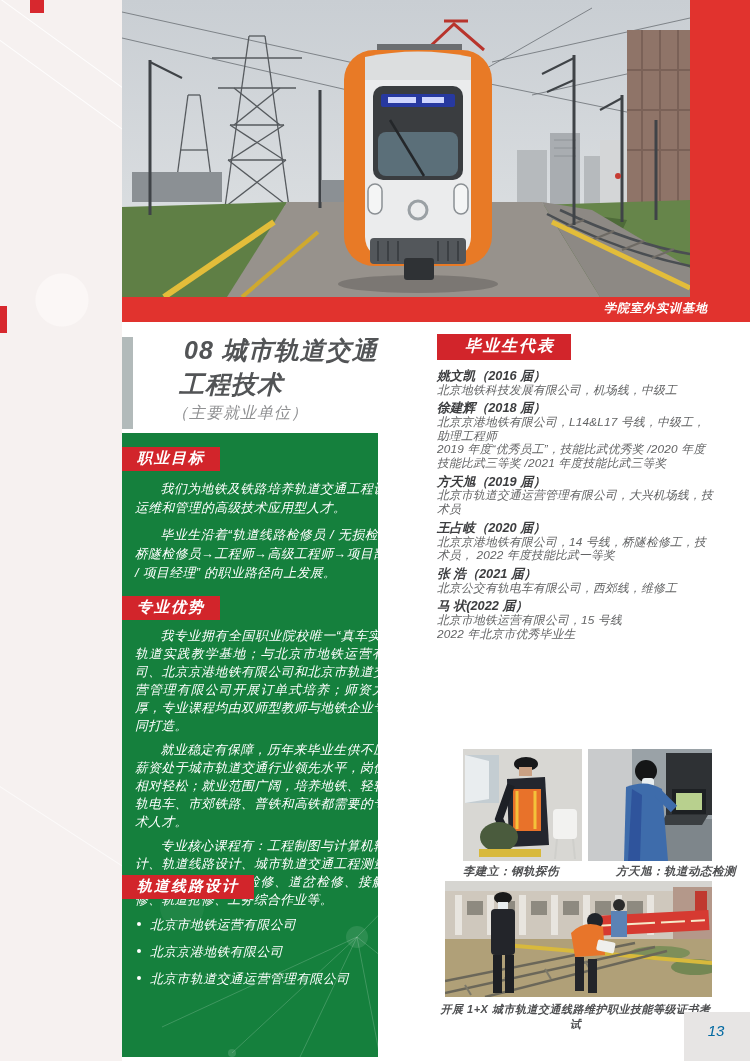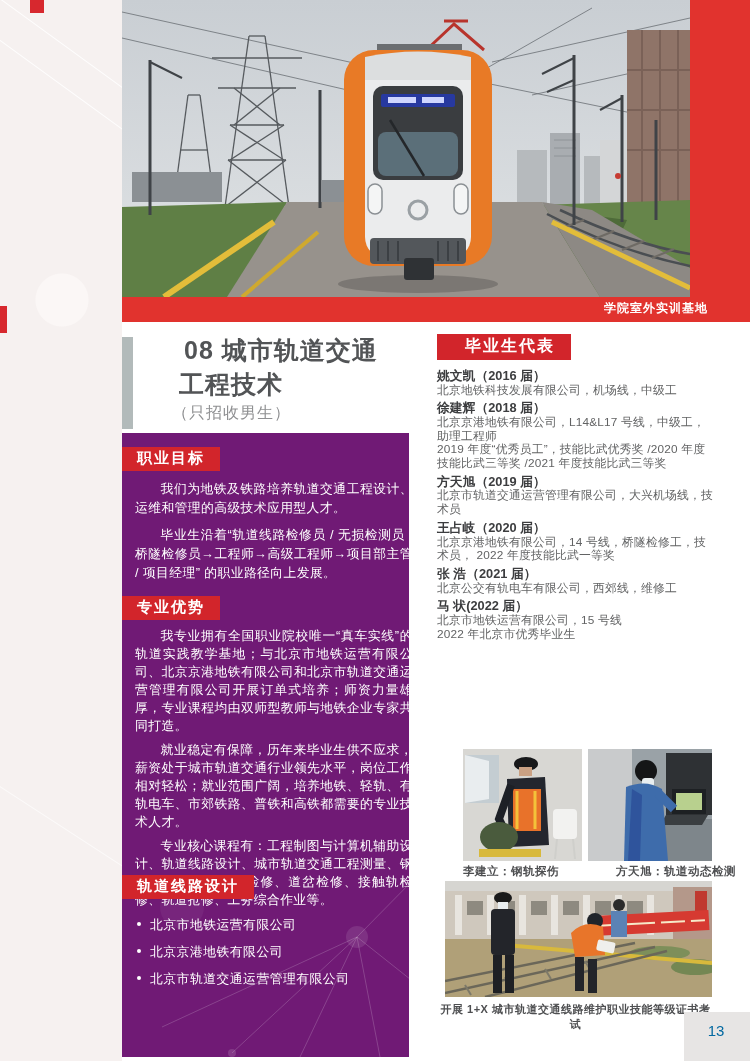--- a/index.html
+++ b/index.html
@@ -1,17 +1,17 @@
 <!DOCTYPE html>
 <html><head>
 <meta charset="utf-8">
 <style>
   html,body{margin:0;padding:0;background:#ffffff;}
   #page{position:relative;width:750px;height:1061px;overflow:hidden;background:#ffffff;
-        font-family:"Liberation Sans",sans-serif;-webkit-font-smoothing:antialiased;}
+        font-family:"Liberation Sans",sans-serif;font-style:italic;-webkit-font-smoothing:antialiased;}
 
   
   .left-margin{position:absolute;left:0;top:0;width:122px;height:1061px;
     background:radial-gradient(circle at 62px 300px, #fbf7f6 0 26px, rgba(0,0,0,0) 27px),#f6f1f0;}
   .diag{position:absolute;height:1px;background:rgba(255,255,255,.85);width:420px;transform-origin:0 0;}
   .diag.d1{left:-30px;top:18px;transform:rotate(36deg);}
   .diag.d2{left:-80px;top:-60px;transform:rotate(36deg);}
   .diag.d3{left:-40px;top:760px;transform:rotate(33deg);background:rgba(255,255,255,.6);}
   .red-mark-top{position:absolute;left:30px;top:0;width:14px;height:13px;background:#d7282e;}
   .red-mark-side{position:absolute;left:0;top:306px;width:7px;height:27px;background:#d7282e;}
@@ -23,21 +23,21 @@
     font-weight:bold;letter-spacing:1px;}
 
   
   .title-bar{position:absolute;left:122px;top:337px;width:11px;height:92px;background:#b2baba;}
   .title-block{position:absolute;left:141px;top:333px;width:280px;color:#525456;}
   .title-l1{font-size:25px;font-weight:bold;letter-spacing:1px;line-height:34px;text-align:center;}
   .title-l2{font-size:25px;font-weight:bold;letter-spacing:1px;line-height:34px;margin-left:38px;}
   .title-note{font-size:16px;color:#8f9092;line-height:24px;margin-left:31px;letter-spacing:1px;}
 
   
-  .panel{position:absolute;left:122px;top:433px;width:287px;height:624px;background:#701a75;}
+  .panel{position:absolute;left:122px;top:433px;width:256px;height:624px;background:#15803d;}
   .panel-net{position:absolute;left:0;bottom:0;width:298px;height:190px;}
   .sec{position:absolute;left:0;width:298px;}
   .sec-career{top:14px;}
   .sec-adv{top:163px;}
   .sec-emp{top:442px;}
   .sec-head{display:inline-block;background:#d2252b;color:#ffffff;
     font-family:"Liberation Serif",serif;font-weight:bold;font-size:15px;
     padding:2px 15px 3px 15px;letter-spacing:2px;}
   .sec p{margin:8px 0 0 0;padding:0 7px 0 13px;color:#ffffff;font-size:12.8px;
     text-align:justify;text-indent:2em;letter-spacing:.4px;}
@@ -227,21 +227,21 @@
       <rect x="222" y="120" width="10" height="100" fill="#e87a26"></rect>
       <rect x="360" y="120" width="10" height="100" fill="#e87a26"></rect>
     </svg>
     <div class="hero-caption">学院室外实训基地</div>
   </div>
 
   <div class="title-bar"></div>
   <div class="title-block">
     <div class="title-l1">08 城市轨道交通</div>
     <div class="title-l2">工程技术</div>
-    <div class="title-note">（只招收男生）</div>
+    <div class="title-note">（主要就业单位）</div>
   </div>
 
   <div class="panel">
     <svg class="panel-net" viewBox="0 0 298 190">
       <g stroke="rgba(255,255,255,0.18)" stroke-width="1">
         <line x1="235" y1="70" x2="298" y2="6"></line>
           <line x1="235" y1="70" x2="298" y2="120"></line>
         <line x1="235" y1="70" x2="258" y2="190"></line>
           <line x1="235" y1="70" x2="178" y2="190"></line>
         <line x1="235" y1="70" x2="110" y2="186"></line>

